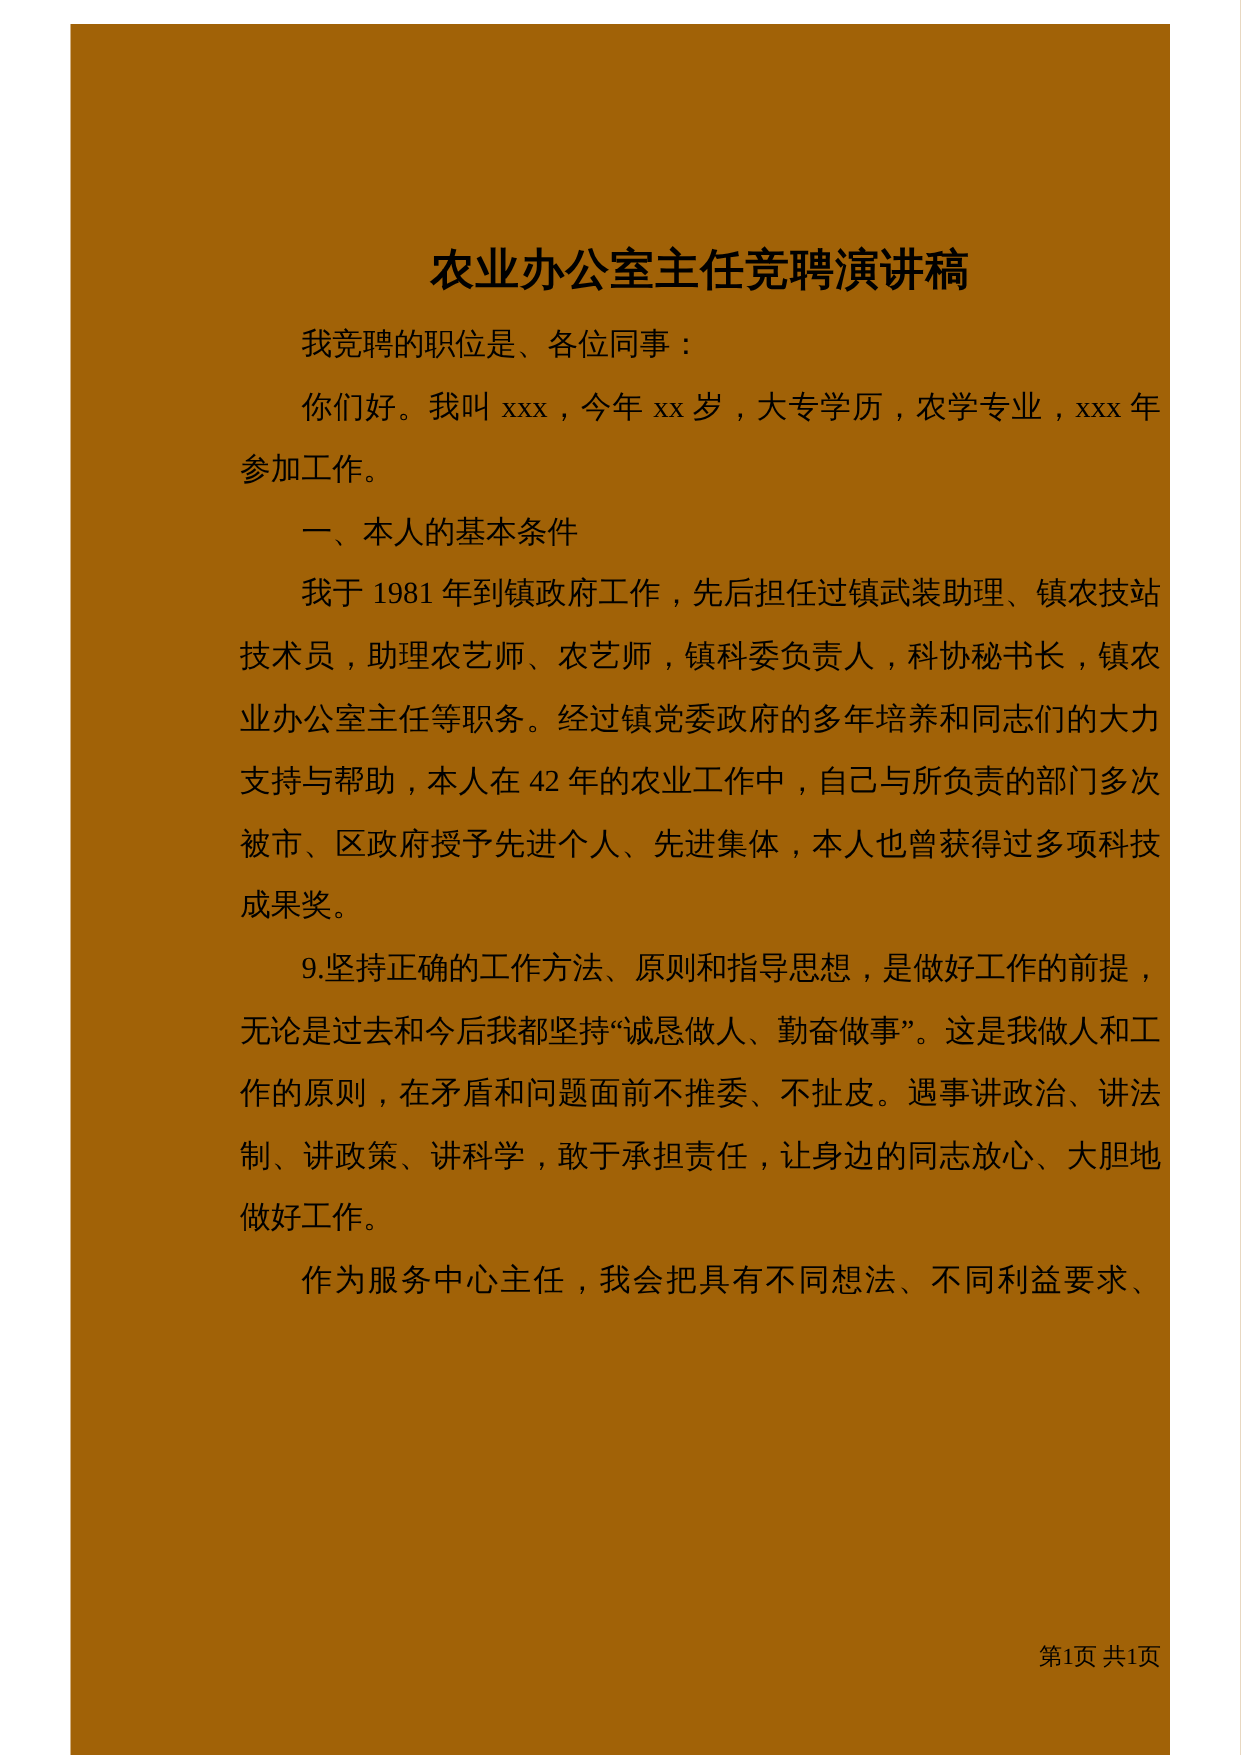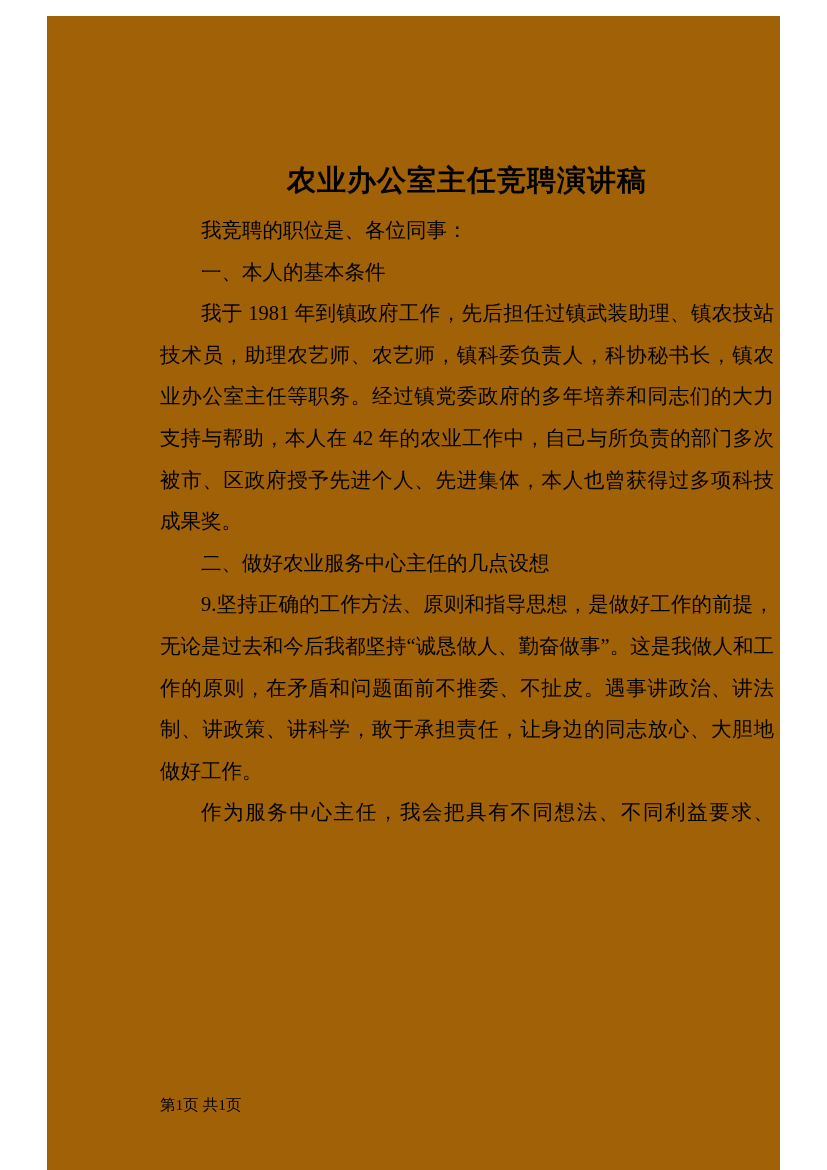--- a/index.html
+++ b/index.html
@@ -42,36 +42,36 @@
   .para.body-truncated {
     text-align-last: justify;
     white-space: nowrap;
     overflow: hidden;
   }
   .footer {
     position: absolute;
     left: 113px;
     top: 1078px;
     width: 614px;
-    text-align: left;
+    text-align: right;
     font-size: 15.5px;
     line-height: 22px;
   }
 </style>
 </head>
 <body>
 
 <div class="page">
   <div class="content">
     <h1 class="doc-title">农业办公室主任竞聘演讲稿</h1>
     <div id="paragraphs">
         <p class="para salutation">我竞聘的职位是、各位同事：</p>
+        <p class="para body">你们好。我叫 xxx，今年 xx 岁，大专学历，农学专业，xxx 年参加工作。</p>
         <p class="para heading">一、本人的基本条件</p>
         <p class="para body">我于 1981 年到镇政府工作，先后担任过镇武装助理、镇农技站技术员，助理农艺师、农艺师，镇科委负责人，科协秘书长，镇农业办公室主任等职务。经过镇党委政府的多年培养和同志们的大力支持与帮助，本人在 42 年的农业工作中，自己与所负责的部门多次被市、区政府授予先进个人、先进集体，本人也曾获得过多项科技成果奖。</p>
-        <p class="para heading">二、做好农业服务中心主任的几点设想</p>
         <p class="para body">9.坚持正确的工作方法、原则和指导思想，是做好工作的前提，无论是过去和今后我都坚持“诚恳做人、勤奋做事”。这是我做人和工作的原则，在矛盾和问题面前不推委、不扯皮。遇事讲政治、讲法制、讲政策、讲科学，敢于承担责任，让身边的同志放心、大胆地做好工作。</p>
         <p class="para body-truncated">作为服务中心主任，我会把具有不同想法、不同利益要求、</p>
       </div>
   </div>
   <div class="footer">
     <span>第1页 共1页</span>
   </div>
 </div>
 
 </body></html>

